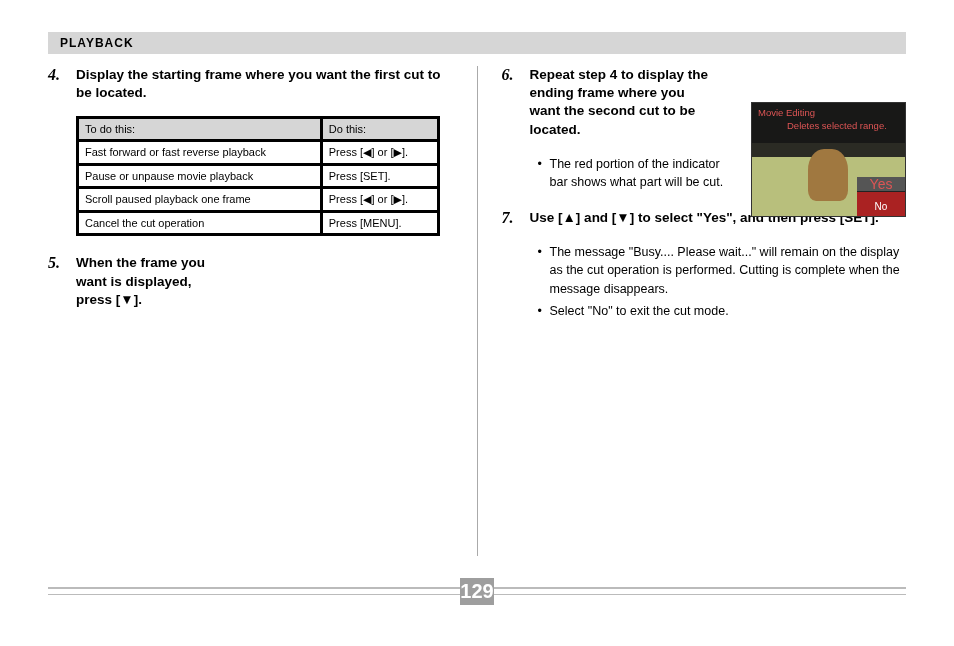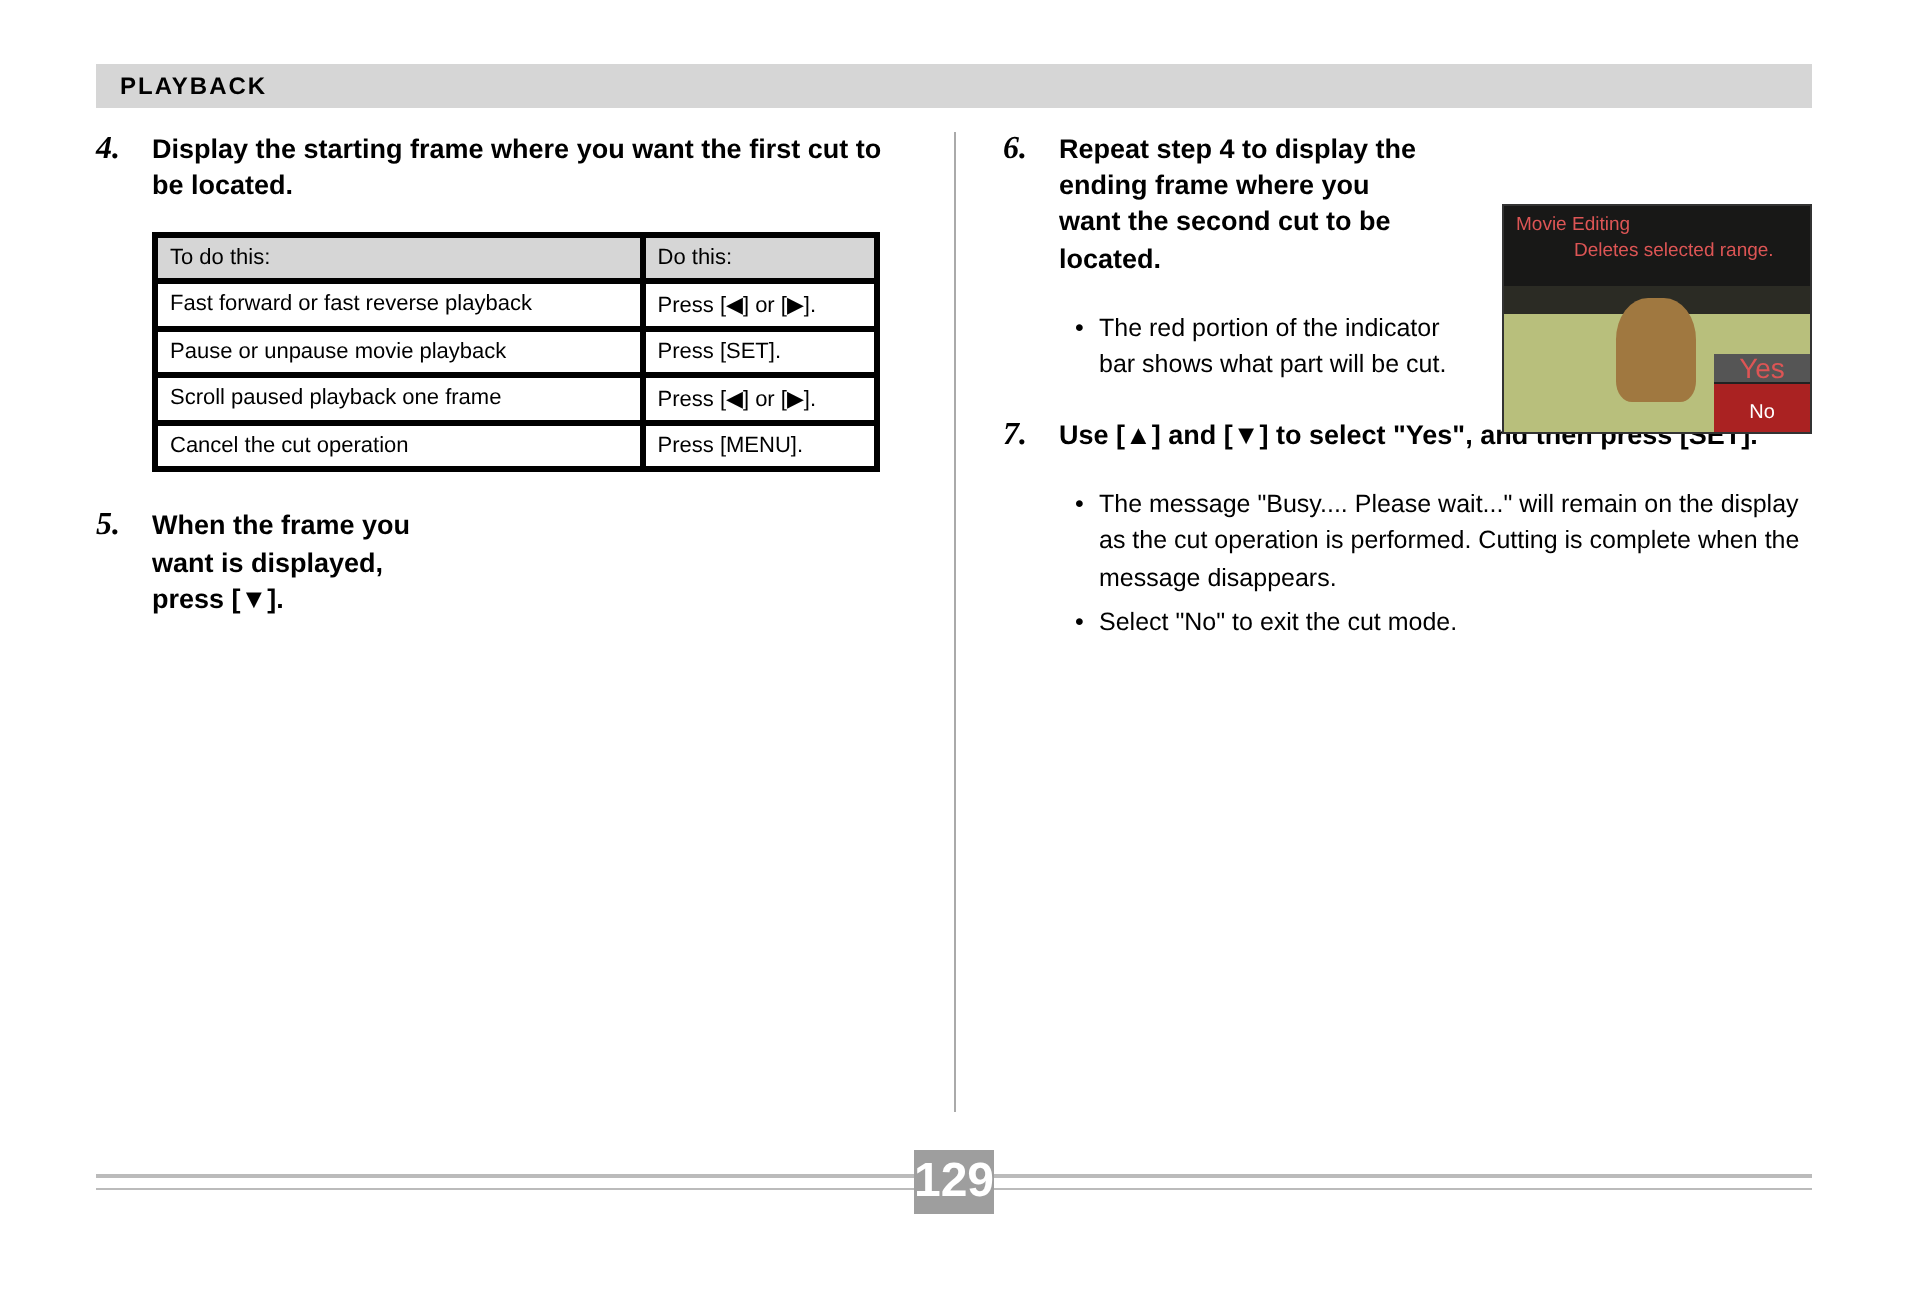--- a/index.html
+++ b/index.html
@@ -209,21 +209,21 @@
   .pagenum-wrap .line-l, .pagenum-wrap .line-r {
     flex: 1;
     height: 8px;
     border-top: 2px solid #bbb;
     border-bottom: 1px solid #bbb;
   }
   .pagenum-wrap .num {
     background: #9e9e9e;
     color: #fff;
     font-weight: bold;
-    font-size: 24px;
+    font-size: 20px;
     padding: 2px 0;
   }
   .step6-block { display:flex; }
   .step6-text { flex: 0 0 180px; }
 </style>
 </head>
 <body>
 
 <div class="header-bar">
   <span>PLAYBACK</span>

